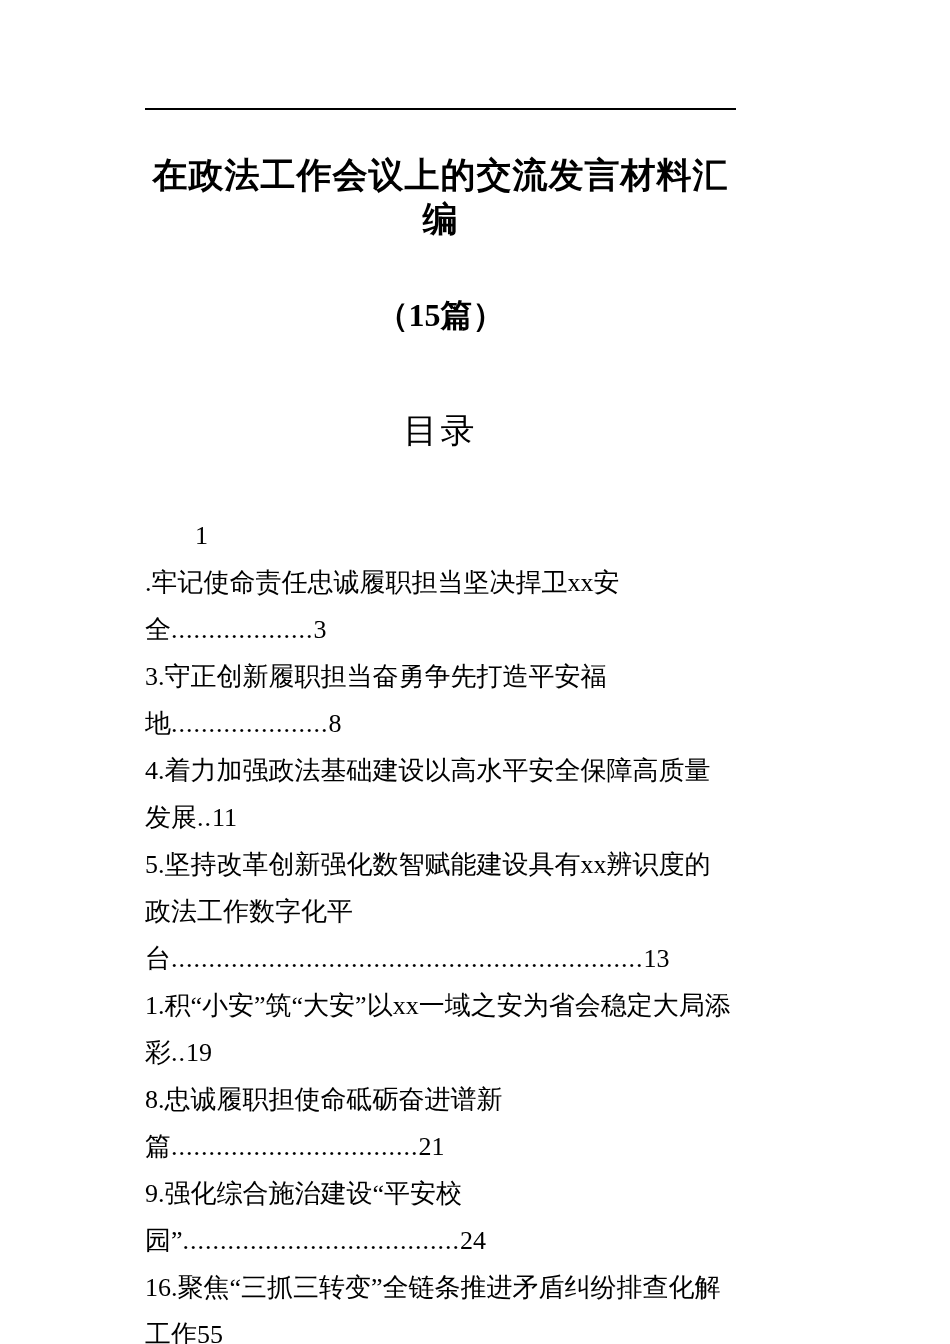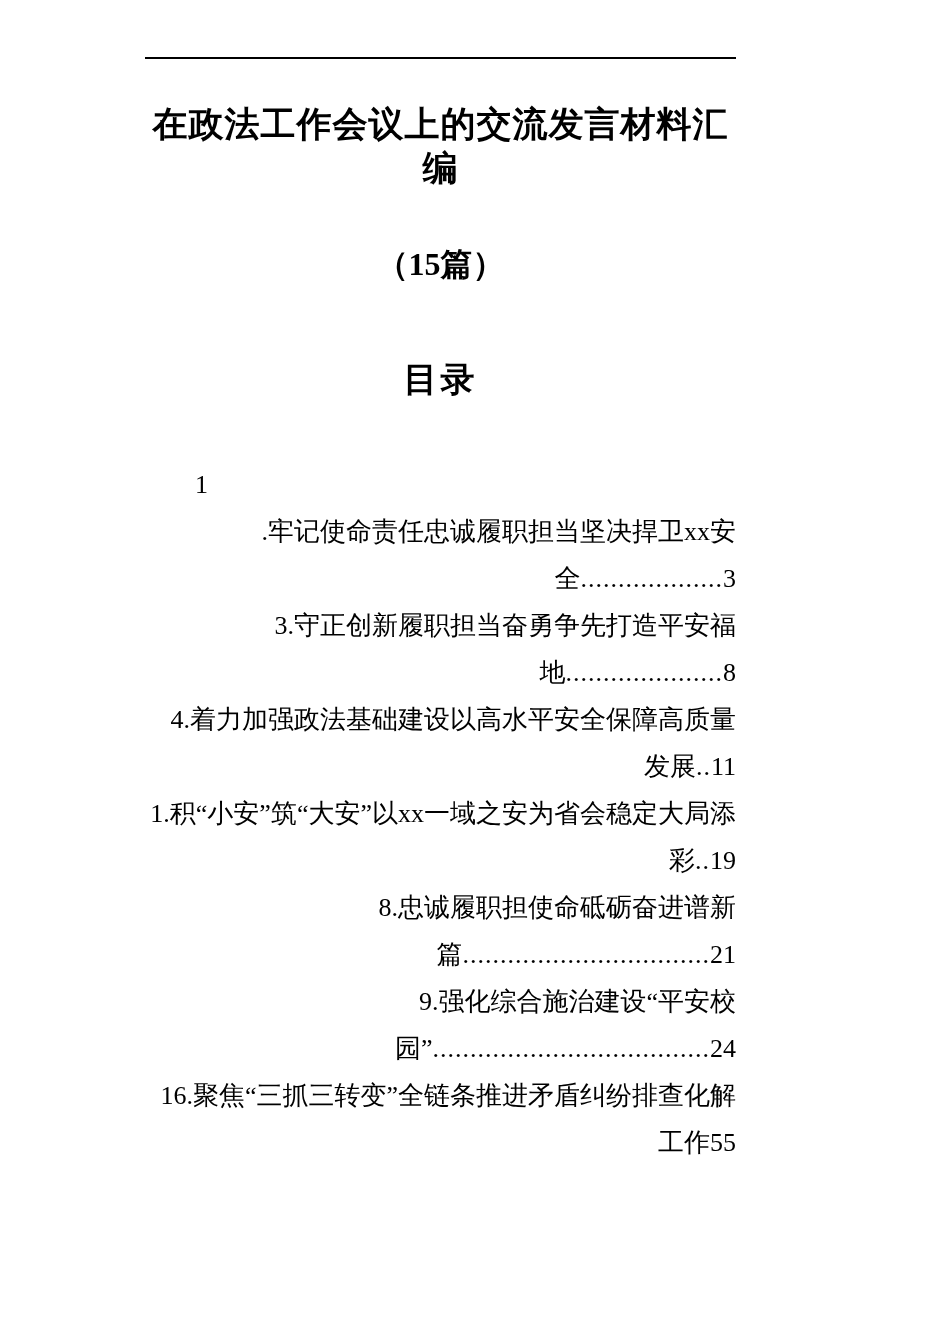--- a/index.html
+++ b/index.html
@@ -5,21 +5,21 @@
   * { margin: 0; padding: 0; box-sizing: border-box; }
   html, body { background: #ffffff; }
   body {
     width: 950px; height: 1344px;
     font-family: "Liberation Serif", "DejaVu Serif", serif;
     color: #000000;
     overflow: hidden;
   }
   .page {
     width: 881px; height: 1344px;
-    padding: 57px 145px 0 145px;
+    padding: 108px 145px 0 145px;
     background: #ffffff;
   }
   .header-rule {
     border-top: 2px solid #000000;
     width: 100%;
   }
   .doc-title {
     margin-top: 44px;
     font-size: 35px;
     font-weight: bold;
@@ -29,35 +29,34 @@
   }
   .doc-subtitle {
     margin-top: 52px;
     font-size: 32px;
     font-weight: bold;
     text-align: center;
   }
   .toc-heading {
     margin-top: 70px;
     font-size: 34px;
-    font-weight: bold;
+    font-weight: normal;
     text-align: center;
     letter-spacing: 3px;
   }
   .toc-body {
     margin-top: 58px;
     font-size: 26px;
     line-height: 47px;
   }
   .orphan-numeral {
     padding-left: 50px;
   }
   .toc-entry {
     word-break: break-all;
-    text-align: right;
   }
   .toc-dots {
     letter-spacing: 1px;
   }
 </style>
 </head>
 <body>
 
 <div class="page">
   <div class="header-rule"></div>
@@ -71,20 +70,21 @@
   <div class="toc-body">
     <p class="orphan-numeral">1</p>
     <div id="toc-list">
   <p class="toc-entry"><span class="toc-text">.牢记使命责任忠诚履职担当坚决捍卫xx安全</span><span class="toc-dots">...................</span><span class="toc-page">3</span></p>
 
 
   <p class="toc-entry"><span class="toc-text">3.守正创新履职担当奋勇争先打造平安福地</span><span class="toc-dots">.....................</span><span class="toc-page">8</span></p>
 
   <p class="toc-entry"><span class="toc-text">4.着力加强政法基础建设以高水平安全保障高质量发展</span><span class="toc-dots">..</span><span class="toc-page">11</span></p>
 
+  <p class="toc-entry"><span class="toc-text">5.坚持改革创新强化数智赋能建设具有xx辨识度的政法工作数字化平台</span><span class="toc-dots">...............................................................</span><span class="toc-page">13</span></p>
 
 
   <p class="toc-entry"><span class="toc-text">1.积“小安”筑“大安”以xx一域之安为省会稳定大局添彩</span><span class="toc-dots">..</span><span class="toc-page">19</span></p>
 
   <p class="toc-entry"><span class="toc-text">8.忠诚履职担使命砥砺奋进谱新篇</span><span class="toc-dots">.................................</span><span class="toc-page">21</span></p>
 
   <p class="toc-entry"><span class="toc-text">9.强化综合施治建设“平安校园”</span><span class="toc-dots">.....................................</span><span class="toc-page">24</span></p>
 
 
   <p class="toc-entry"><span class="toc-text">16.聚焦“三抓三转变”全链条推进矛盾纠纷排查化解工作</span><span class="toc-dots"></span><span class="toc-page">55</span></p>

